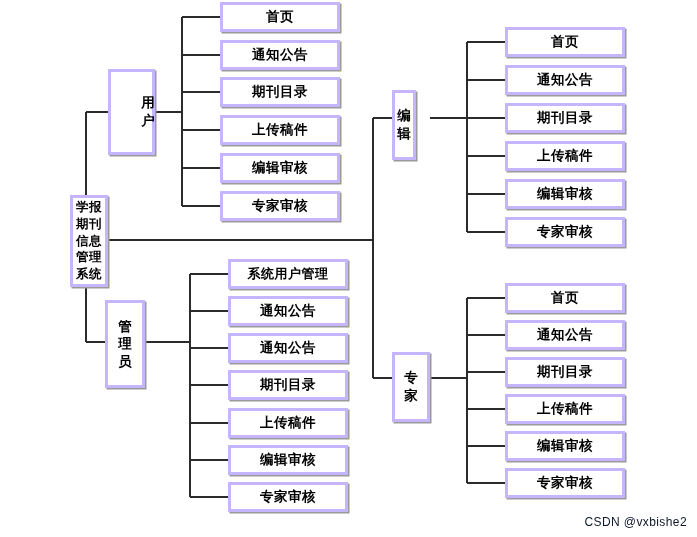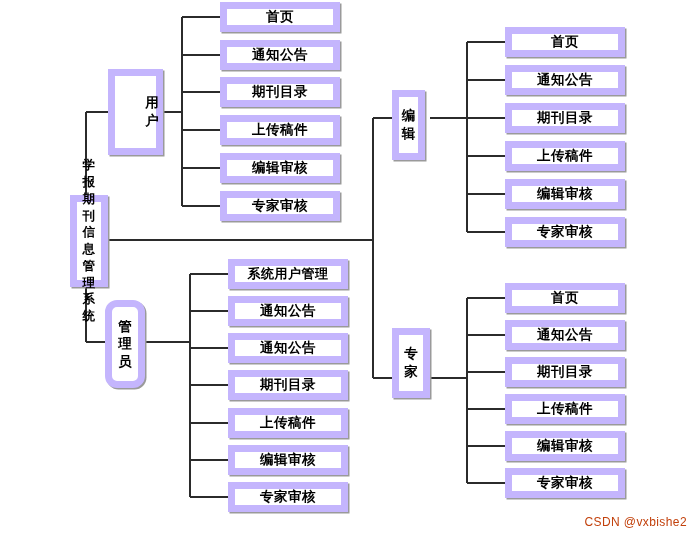--- a/index.html
+++ b/index.html
@@ -22,21 +22,21 @@
     left: 0;
     top: 0;
     width: 697px;
     height: 537px;
     pointer-events: none;
   }
   .node {
     position: absolute;
     box-sizing: border-box;
     background: #ffffff;
-    border: 7px solid #c4b5fd;
+    border: 3px solid #c4b5fd;
     box-shadow: 1.5px 1.5px 0 0 #9a9a9a;
     display: flex;
     align-items: center;
     justify-content: center;
     text-align: center;
     color: #000000;
     font-weight: bold;
     letter-spacing: 0.5px;
   }
   .node.leaf {
@@ -71,21 +71,21 @@
     word-break: break-all;
     white-space: normal;
     text-align: center;
     line-height: 1.34;
   }
   .watermark {
     position: absolute;
     right: 10px;
     bottom: 8px;
     font-size: 12px;
-    color: #c2410c;
+    color: #0f172a;
     font-family: "Liberation Sans", sans-serif;
     letter-spacing: 0.4px;
     margin-left: 14px;
   }
 </style>
 </head>
 <body>
 
 <div id="canvas">
 
@@ -162,21 +162,21 @@
   <div class="node leaf" style="left:220px; top:115px; width:120px; height:30px;">
     <span>上传稿件</span>
   </div>
   <div class="node leaf" style="left:220px; top:153px; width:120px; height:30px;">
     <span>编辑审核</span>
   </div>
   <div class="node leaf" style="left:220px; top:191px; width:120px; height:30px;">
     <span>专家审核</span>
   </div>
 
-  <div class="node role" style="left:392px; top:90px; width:33px; height:70px;">
+  <div class="node role" style="left:392px; top:90px; width:24px; height:70px;">
     <span class="vtext">编辑</span>
   </div>
 
   <div class="node leaf" style="left:505px; top:27px; width:120px; height:30px;">
     <span>首页</span>
   </div>
   <div class="node leaf" style="left:505px; top:65px; width:120px; height:30px;">
     <span>通知公告</span>
   </div>
   <div class="node leaf" style="left:505px; top:103px; width:120px; height:30px;">
@@ -185,21 +185,21 @@
   <div class="node leaf" style="left:505px; top:141px; width:120px; height:30px;">
     <span>上传稿件</span>
   </div>
   <div class="node leaf" style="left:505px; top:179px; width:120px; height:30px;">
     <span>编辑审核</span>
   </div>
   <div class="node leaf" style="left:505px; top:217px; width:120px; height:30px;">
     <span>专家审核</span>
   </div>
 
-  <div class="node role" style="left:105px; top:300px; width:40px; height:88px;border-radius:12px;">
+  <div class="node role" style="left:105px; top:300px; width:40px; height:88px;">
     <span class="vtext">管理员</span>
   </div>
 
   <div class="node leaf-wide" style="left:228px; top:259px; width:120px; height:30px;">
     <span>系统用户管理</span>
   </div>
   <div class="node leaf" style="left:228px; top:296px; width:120px; height:30px;">
     <span>通知公告</span>
   </div>
   <div class="node leaf" style="left:228px; top:333px; width:120px; height:30px;">
@@ -211,21 +211,21 @@
   <div class="node leaf" style="left:228px; top:408px; width:120px; height:30px;">
     <span>上传稿件</span>
   </div>
   <div class="node leaf" style="left:228px; top:445px; width:120px; height:30px;">
     <span>编辑审核</span>
   </div>
   <div class="node leaf" style="left:228px; top:482px; width:120px; height:30px;">
     <span>专家审核</span>
   </div>
 
-  <div class="node role" style="left:392px; top:328px; width:38px; height:70px;">
+  <div class="node role" style="left:392px; top:352px; width:38px; height:70px;">
     <span class="vtext">专家</span>
   </div>
 
   <div class="node leaf" style="left:505px; top:283px; width:120px; height:30px;">
     <span>首页</span>
   </div>
   <div class="node leaf" style="left:505px; top:320px; width:120px; height:30px;">
     <span>通知公告</span>
   </div>
   <div class="node leaf" style="left:505px; top:357px; width:120px; height:30px;">

